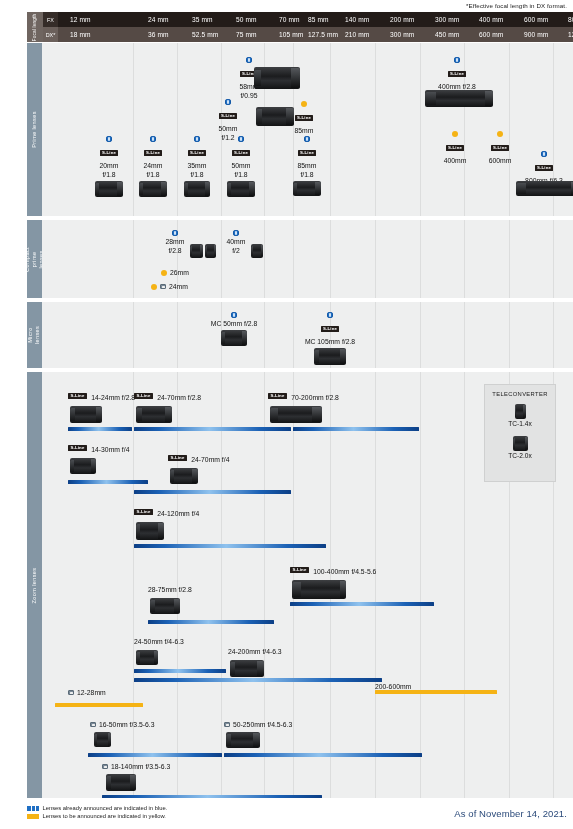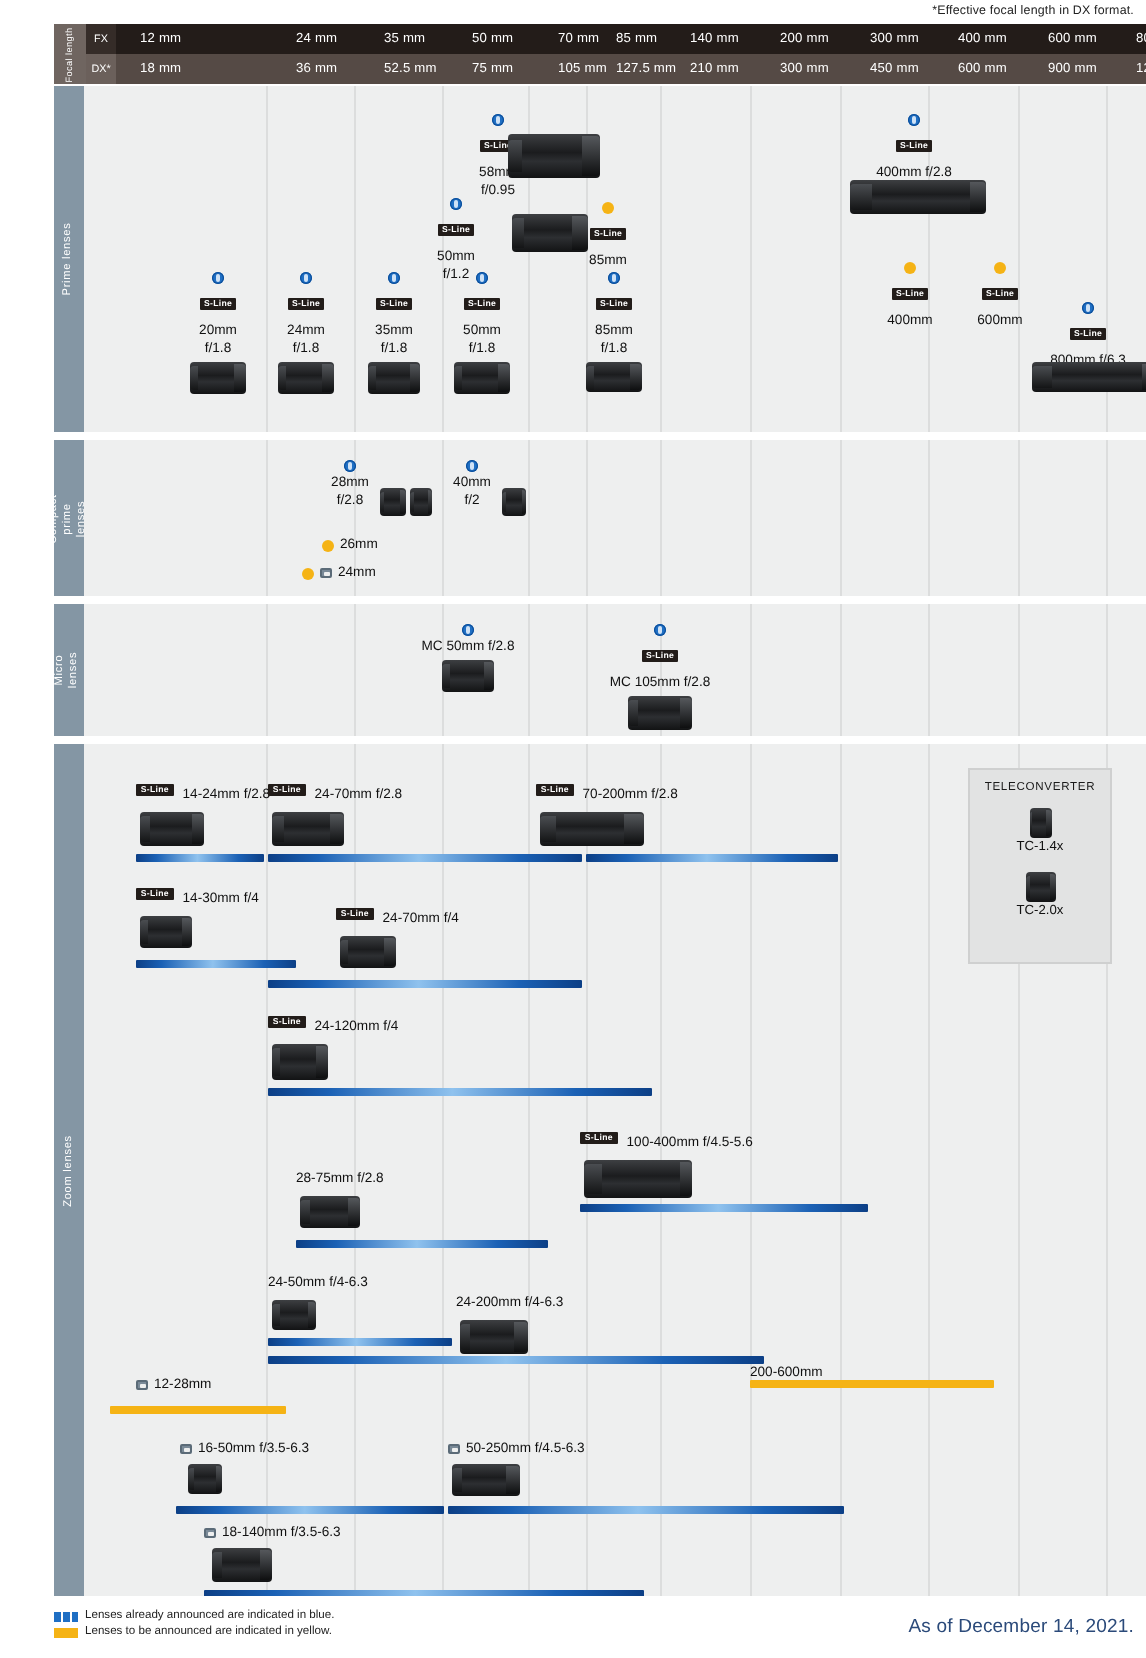--- a/index.html
+++ b/index.html
@@ -499,13 +499,13 @@
 <div class="legend">
   <div class="row">
     <span class="sw blue"></span>
     <span class="txt">Lenses already announced are indicated in blue.</span>
   </div>
   <div class="row">
     <span class="sw yellow"></span>
     <span class="txt">Lenses to be announced are indicated in yellow.</span>
   </div>
 </div>
-<div class="asof">As of December 14, 2021.</div>
+<div class="asof">As of November 14, 2021.</div>
 
 </body></html>

